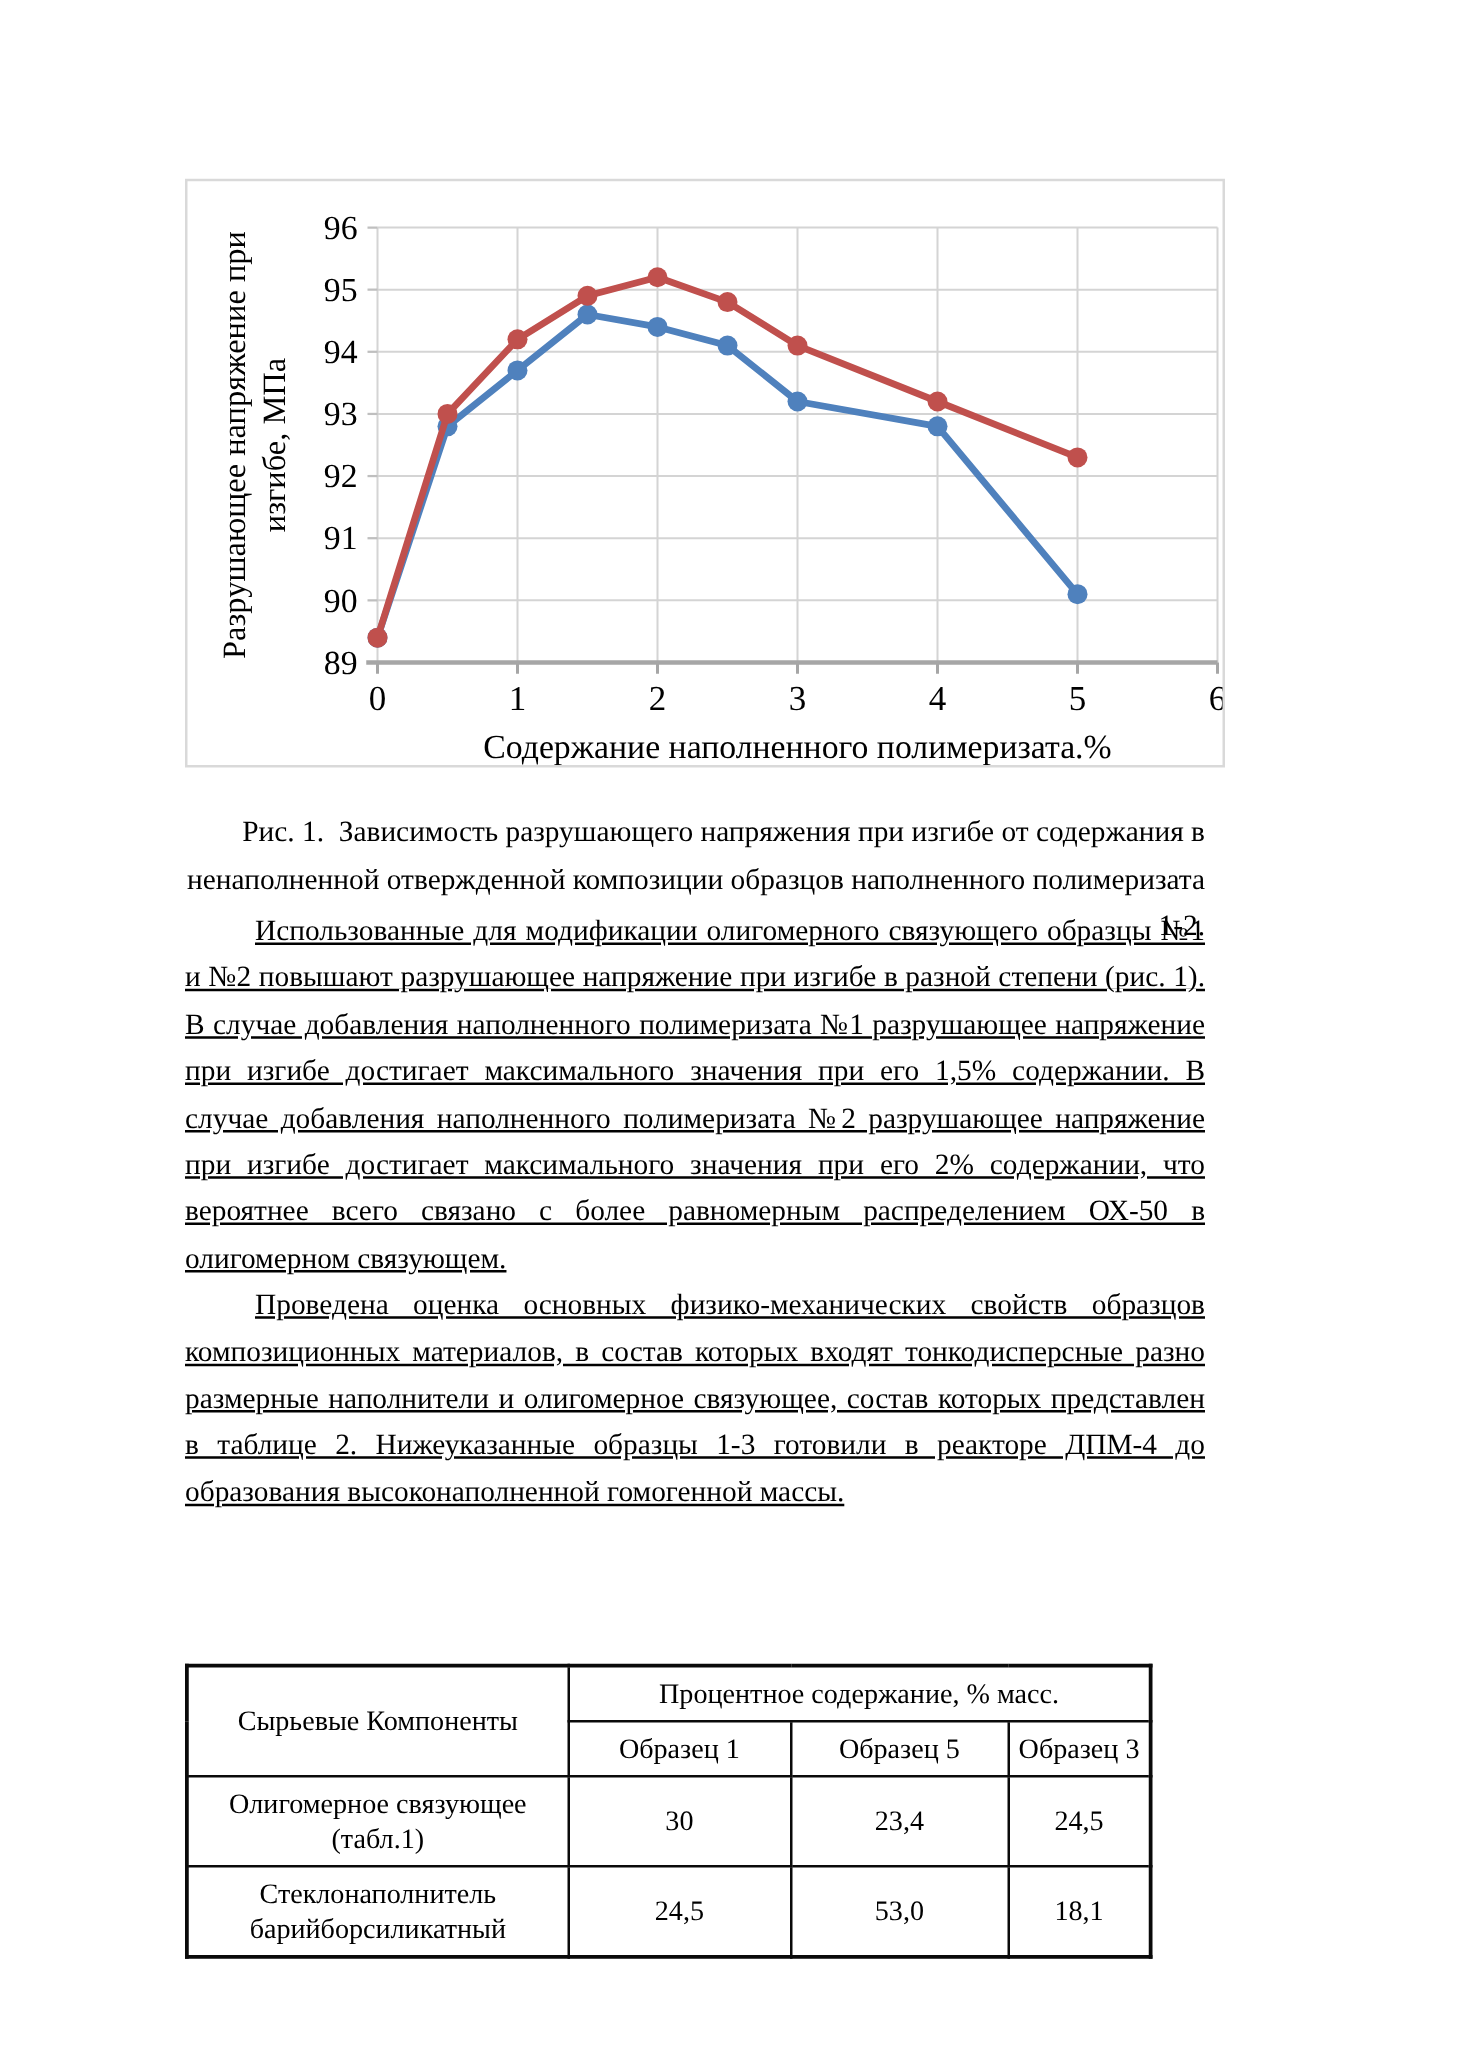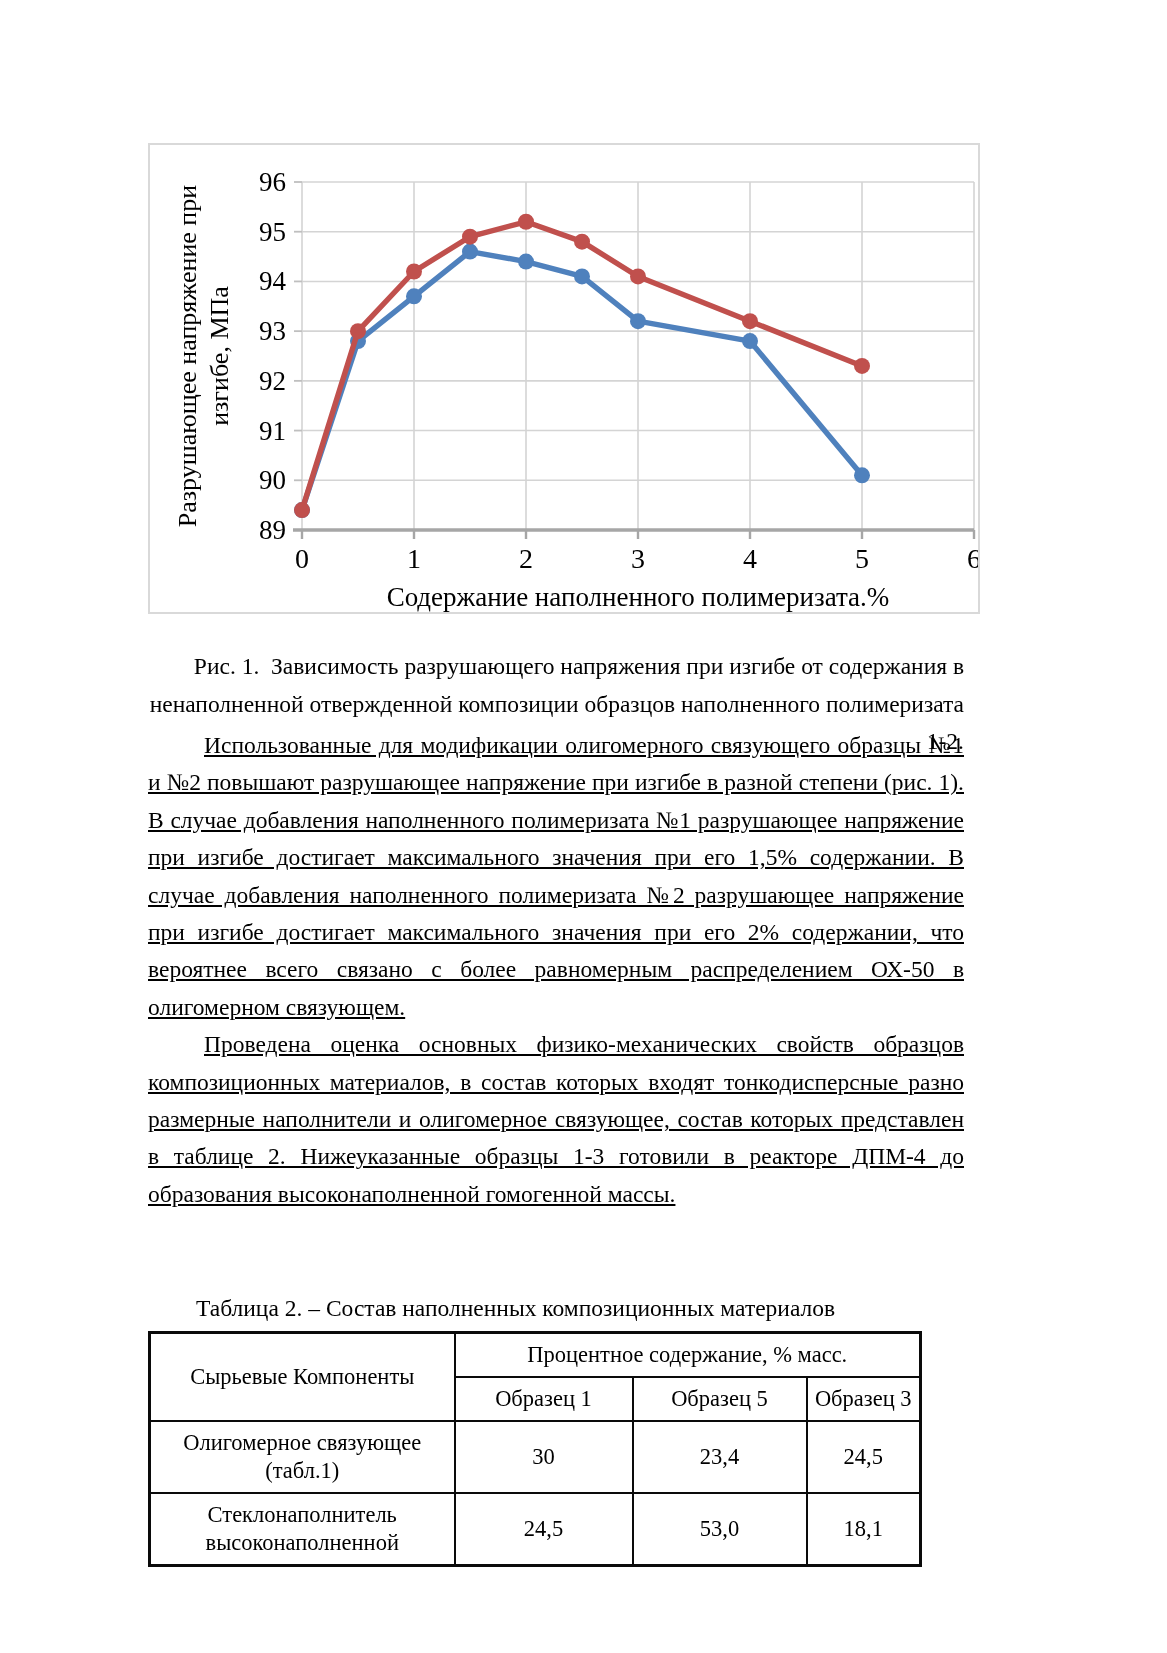--- a/index.html
+++ b/index.html
@@ -145,21 +145,20 @@
       </svg>
   </figure>
 
   <div class="caption">Рис. 1.&nbsp;&nbsp;Зависимость разрушающего напряжения при изгибе от содержания в ненаполненной отвержденной композиции образцов наполненного полимеризата 1-2.</div>
 
   <div class="bodytext">
     <p>Использованные для модификации олигомерного связующего образцы №1 и №2 повышают разрушающее напряжение при изгибе в разной степени (рис. 1). В случае добавления наполненного полимеризата №1 разрушающее напряжение при изгибе достигает максимального значения при его 1,5% содержании. В случае добавления наполненного полимеризата №2 разрушающее напряжение при изгибе достигает максимального значения при его 2% содержании, что вероятнее всего связано с более равномерным распределением ОХ-50 в олигомерном связующем.</p>
     <p>Проведена оценка основных физико-механических свойств образцов композиционных материалов, в состав которых входят тонкодисперсные разно размерные наполнители и олигомерное связующее, состав которых представлен в таблице 2. Нижеуказанные образцы 1-3 готовили в реакторе ДПМ-4 до образования высоконаполненной гомогенной массы.</p>
   </div>
 
-  <div class="table-title">Таблица 2. – Состав наполненных композиционных материалов</div>
 
   <table class="t2">
     <colgroup>
       <col class="c1">
         <col class="c2">
         <col class="c3">
         <col class="c4">
     </colgroup>
     <tbody>
       <tr class="hrow">
@@ -171,21 +170,21 @@
         <td>Образец 5</td>
         <td>Образец 3</td>
       </tr>
       <tr class="drow">
         <td>Олигомерное связующее (табл.1)</td>
         <td>30</td>
         <td>23,4</td>
         <td>24,5</td>
       </tr>
       <tr class="drow">
-        <td>Стеклонаполнитель высоконаполненной</td>
+        <td>Стеклонаполнитель барийборсиликатный</td>
         <td>24,5</td>
         <td>53,0</td>
         <td>18,1</td>
       </tr>
     </tbody>
   </table>
 
 
 </div>
 

